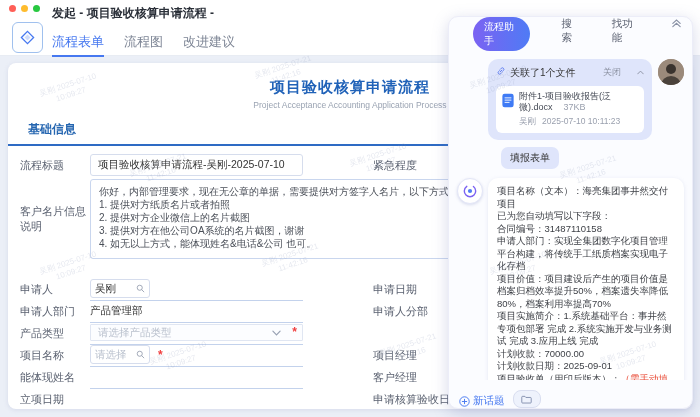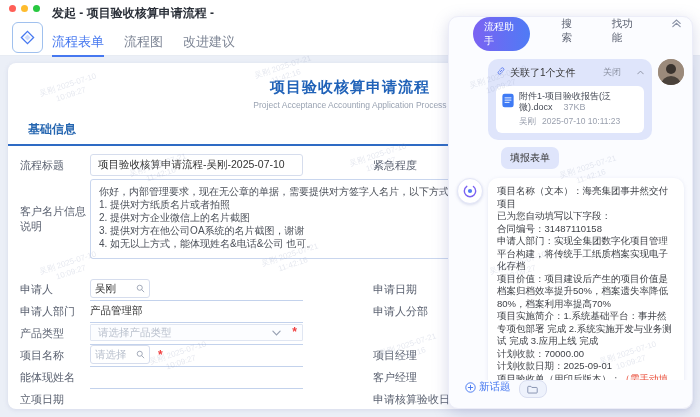--- a/index.html
+++ b/index.html
@@ -67,21 +67,21 @@
   .file-size{color:#9aa0ae;margin-left:11px}
   .file-meta{font-size:8.5px;color:#9aa0ae;margin-top:3px;display:flex;gap:6px}
   .avatar-user{width:26px;height:26px;border-radius:50%;flex:none;overflow:hidden;background:#a59383}
   .chip{display:inline-block;margin:7px 0 0 44px;background:#dfe5fb;border-radius:7px;padding:4px 9px;
         font-size:10px;color:#333}
   .ai-row{display:flex;gap:5px;margin-top:9px;align-items:flex-start}
   .avatar-ai{width:24px;height:24px;border-radius:50%;background:#fff;border:1px solid #e3e6f7;flex:none;
              display:flex;align-items:center;justify-content:center;box-shadow:0 1px 3px rgba(140,150,200,.3)}
   .bubble-ai{background:#fff;border-radius:10px;padding:7px 9px;font-size:9.5px;line-height:12.5px;color:#3c3f45;
              box-shadow:0 1px 4px rgba(140,150,200,.2);flex:1;min-width:0}
-  .chat-foot{flex:none;height:28px;display:flex;align-items:flex-start;gap:8px;padding:0 16px}
+  .chat-foot{flex:none;height:28px;display:flex;align-items:flex-end;gap:8px;padding:0 10px}
   .new-topic{display:flex;align-items:center;gap:3px;color:#4678f0;font-size:10.5px;cursor:pointer}
   .folder-btn{width:26px;height:16px;border:1px solid #d9def0;border-radius:8px;background:#eef2fc;
               display:flex;align-items:center;justify-content:center;cursor:pointer}
   
   .wm-layer{position:absolute;inset:0;z-index:50;pointer-events:none}
   .wm{position:absolute;transform:rotate(-18deg);font-size:8px;color:#8b97b8;opacity:.22;line-height:10px;
       text-align:center;white-space:nowrap}
   .wm span{display:block}
   .wm:nth-child(1){left:40px;top:80px}.wm:nth-child(2){left:255px;top:62px}.wm:nth-child(3){left:470px;top:72px}
   .wm:nth-child(4){left:130px;top:160px}.wm:nth-child(5){left:350px;top:150px}.wm:nth-child(6){left:560px;top:162px}

